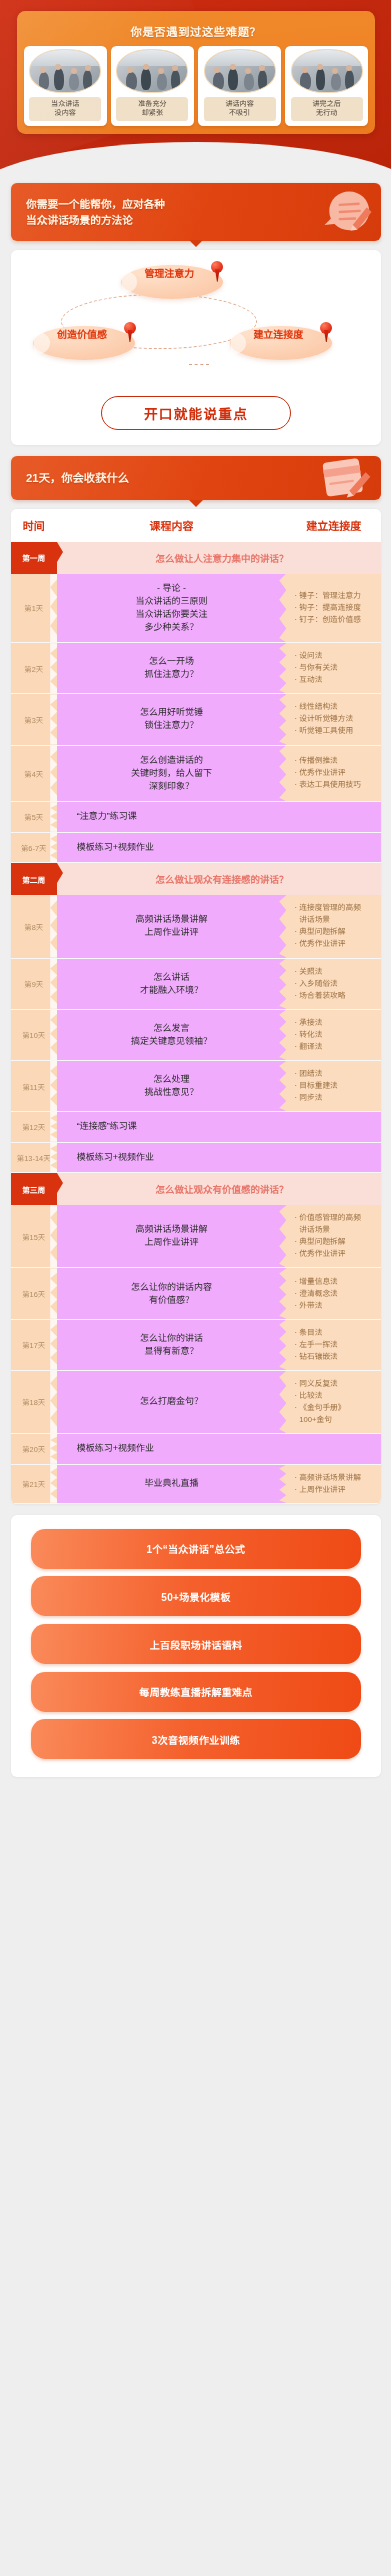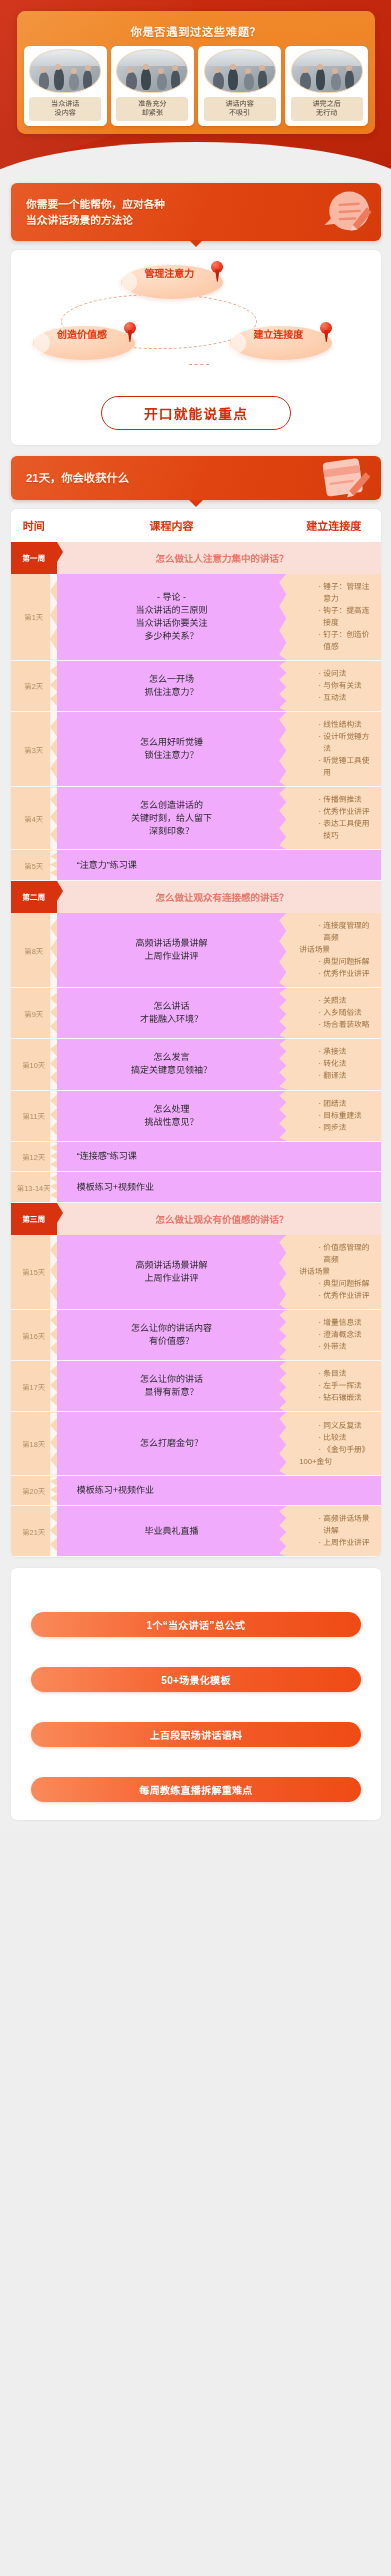--- a/index.html
+++ b/index.html
@@ -199,34 +199,33 @@
   }
   .c-content .wave-r{
     position:absolute;right:0;top:0;bottom:0;width:7.1px;background:#fbdcbe;
     clip-path:polygon(100% 0,0 10%,100% 24%,0 38%,100% 52%,0 66%,100% 80%,0 94%,100% 100%,100% 100%);
   }
   .c-content.left-al{text-align:left;padding-left:20px;}
   .c-tool{
     background:#fbdcbe;color:#9c7042;font-size:7.7px;line-height:12px;
     padding:7.1px 4.7px 7.1px 8.3px;
   }
-  .c-tool .li{display:block;text-indent:-4.7px;padding-left:4.7px;margin-left:24px;}
+  .c-tool .li{display:block;text-indent:-4.7px;padding-left:4.7px;}
   .c-tool .li:before{content:"·\00a0";}
   .c-tool .cont{display:block;padding-left:4.7px;}
   .wide-row .c-content{border-right:none;}
 
   
   .benefits{padding:14.2px 20px 18px;}
   .benefit{
-    height:25px;border-radius:14.2px;margin-bottom:7.7px;
+    height:40px;border-radius:14.2px;margin-bottom:7.7px;
     display:flex;align-items:center;justify-content:center;
     color:#fff;font-size:10px;font-weight:bold;letter-spacing:0.3px;
     background:linear-gradient(95deg,#fa8a5a 0%,#f4602c 48%,#ef4a15 100%);
     box-shadow:0 1.2px 3px rgba(210,90,40,.25);
-    margin-top:30px;
   }
   .benefit:last-child{margin-bottom:0;}
   .bottom-pad{height:13px;}
 </style>
 </head>
 <body>
 
 <div class="page">
 
   <div class="hero">
@@ -419,20 +418,24 @@
               <td class="c-tool">
                 <span class="li">传播倒推法</span>
                 <span class="li">优秀作业讲评</span>
                 <span class="li">表达工具使用技巧</span>
               </td>
             </tr>
             <tr class="day-row wide-row">
               <td class="c-time">第5天<span class="wave"></span></td>
               <td class="c-content left-al" colspan="2">“注意力”练习课</td>
             </tr>
+            <tr class="day-row wide-row">
+              <td class="c-time">第6-7天<span class="wave"></span></td>
+              <td class="c-content left-al" colspan="2">模板练习+视频作业</td>
+            </tr>
             <tr class="week-row">
               <td colspan="3">
                 <div class="week-bar">
                   <div class="week-chip">第二周</div>
                   <div class="week-title">怎么做让观众有连接感的讲话？</div>
                 </div>
               </td>
             </tr>
             <tr class="day-row">
               <td class="c-time">第8天<span class="wave"></span></td>
@@ -543,19 +546,20 @@
   </div>
 
   <div class="section">
 
     <div class="sec-body">
       <div class="benefits" id="benefits-list">
           <div class="benefit">1个“当众讲话”总公式</div>
           <div class="benefit">50+场景化模板</div>
           <div class="benefit">上百段职场讲话语料</div>
           <div class="benefit">每周教练直播拆解重难点</div>
+          <div class="benefit">3次音视频作业训练</div>
         </div>
     </div>
   </div>
 
   <div class="bottom-pad"></div>
 </div>
 
 
 </body></html>

